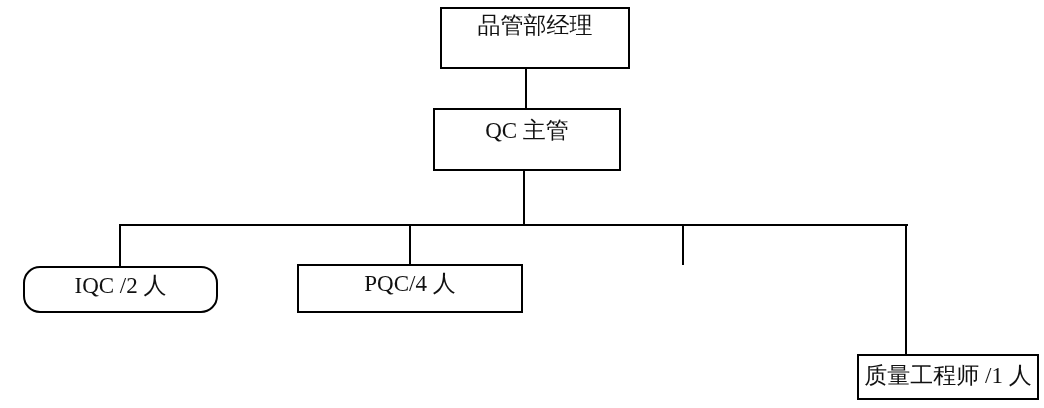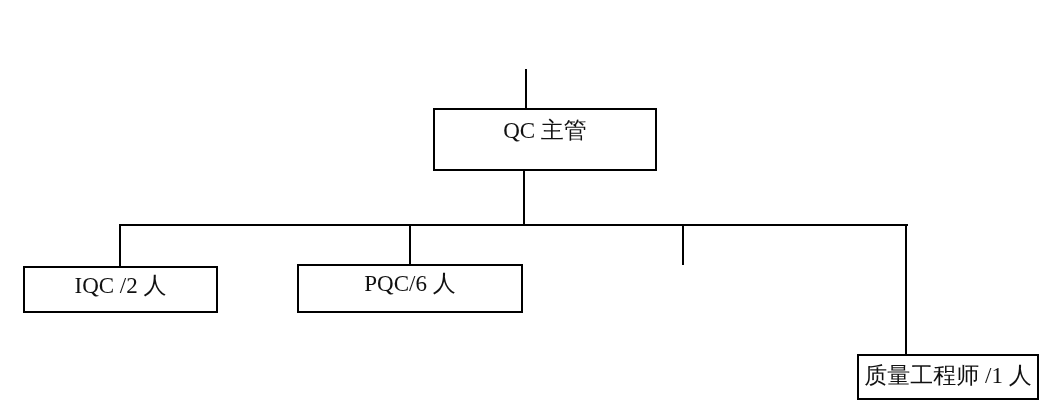--- a/index.html
+++ b/index.html
@@ -26,22 +26,22 @@
     line-height: 28px;
     padding-top: 4px;
     white-space: nowrap;
   }
   .line {
     position: absolute;
     background: #000000;
   }
   
   #node-manager   { left: 440px; top: 7px;   width: 190px; height: 62px; padding-top: 3px; }
-  #node-qc        { left: 433px; top: 108px; width: 224px; height: 63px; padding-top: 7px; }
-  #node-iqc       { left: 23px;  top: 266px; width: 195px; height: 47px; }
+  #node-qc        { left: 433px; top: 108px; width: 188px; height: 63px; padding-top: 7px; }
+  #node-iqc       { left: 23px;  top: 266px; width: 195px; height: 47px; border-radius: 17px; }
   #node-pqc       { left: 297px; top: 264px; width: 226px; height: 49px; }
   #node-oqc       { left: 573px; top: 265px; width: 204px; height: 48px; }
   #node-engineer  { left: 840px; top: 354px; width: 182px; height: 46px; padding-top: 6px; margin-left: 17px; }
   
   #edge-manager-qc { left: 525px; top: 69px;  width: 2px;   height: 39px; }
   #edge-qc-bus     { left: 523px; top: 171px; width: 2px;   height: 54px; }
   #edge-bus        { left: 119px; top: 224px; width: 789px; height: 2px; }
   #edge-iqc        { left: 119px; top: 224px; width: 2px;   height: 42px; }
   #edge-pqc        { left: 409px; top: 224px; width: 2px;   height: 40px; }
   #edge-oqc        { left: 682px; top: 224px; width: 2px;   height: 41px; }
@@ -53,23 +53,24 @@
 <div class="canvas">
 
   <div class="line" id="edge-manager-qc"></div>
   <div class="line" id="edge-qc-bus"></div>
   <div class="line" id="edge-bus"></div>
   <div class="line" id="edge-iqc"></div>
   <div class="line" id="edge-pqc"></div>
   <div class="line" id="edge-oqc"></div>
   <div class="line" id="edge-engineer"></div>
 
+  <div class="node" id="node-manager">品管部经理</div>
 
   <div class="node" id="node-qc">QC 主管</div>
 
   <div class="node" id="node-iqc">IQC /2 人</div>
 
-  <div class="node" id="node-pqc">PQC/6 人</div>
+  <div class="node" id="node-pqc">PQC/4 人</div>
 
 
   <div class="node" id="node-engineer">质量工程师 /1 人</div>
 
 </div>
 
 </body></html>

